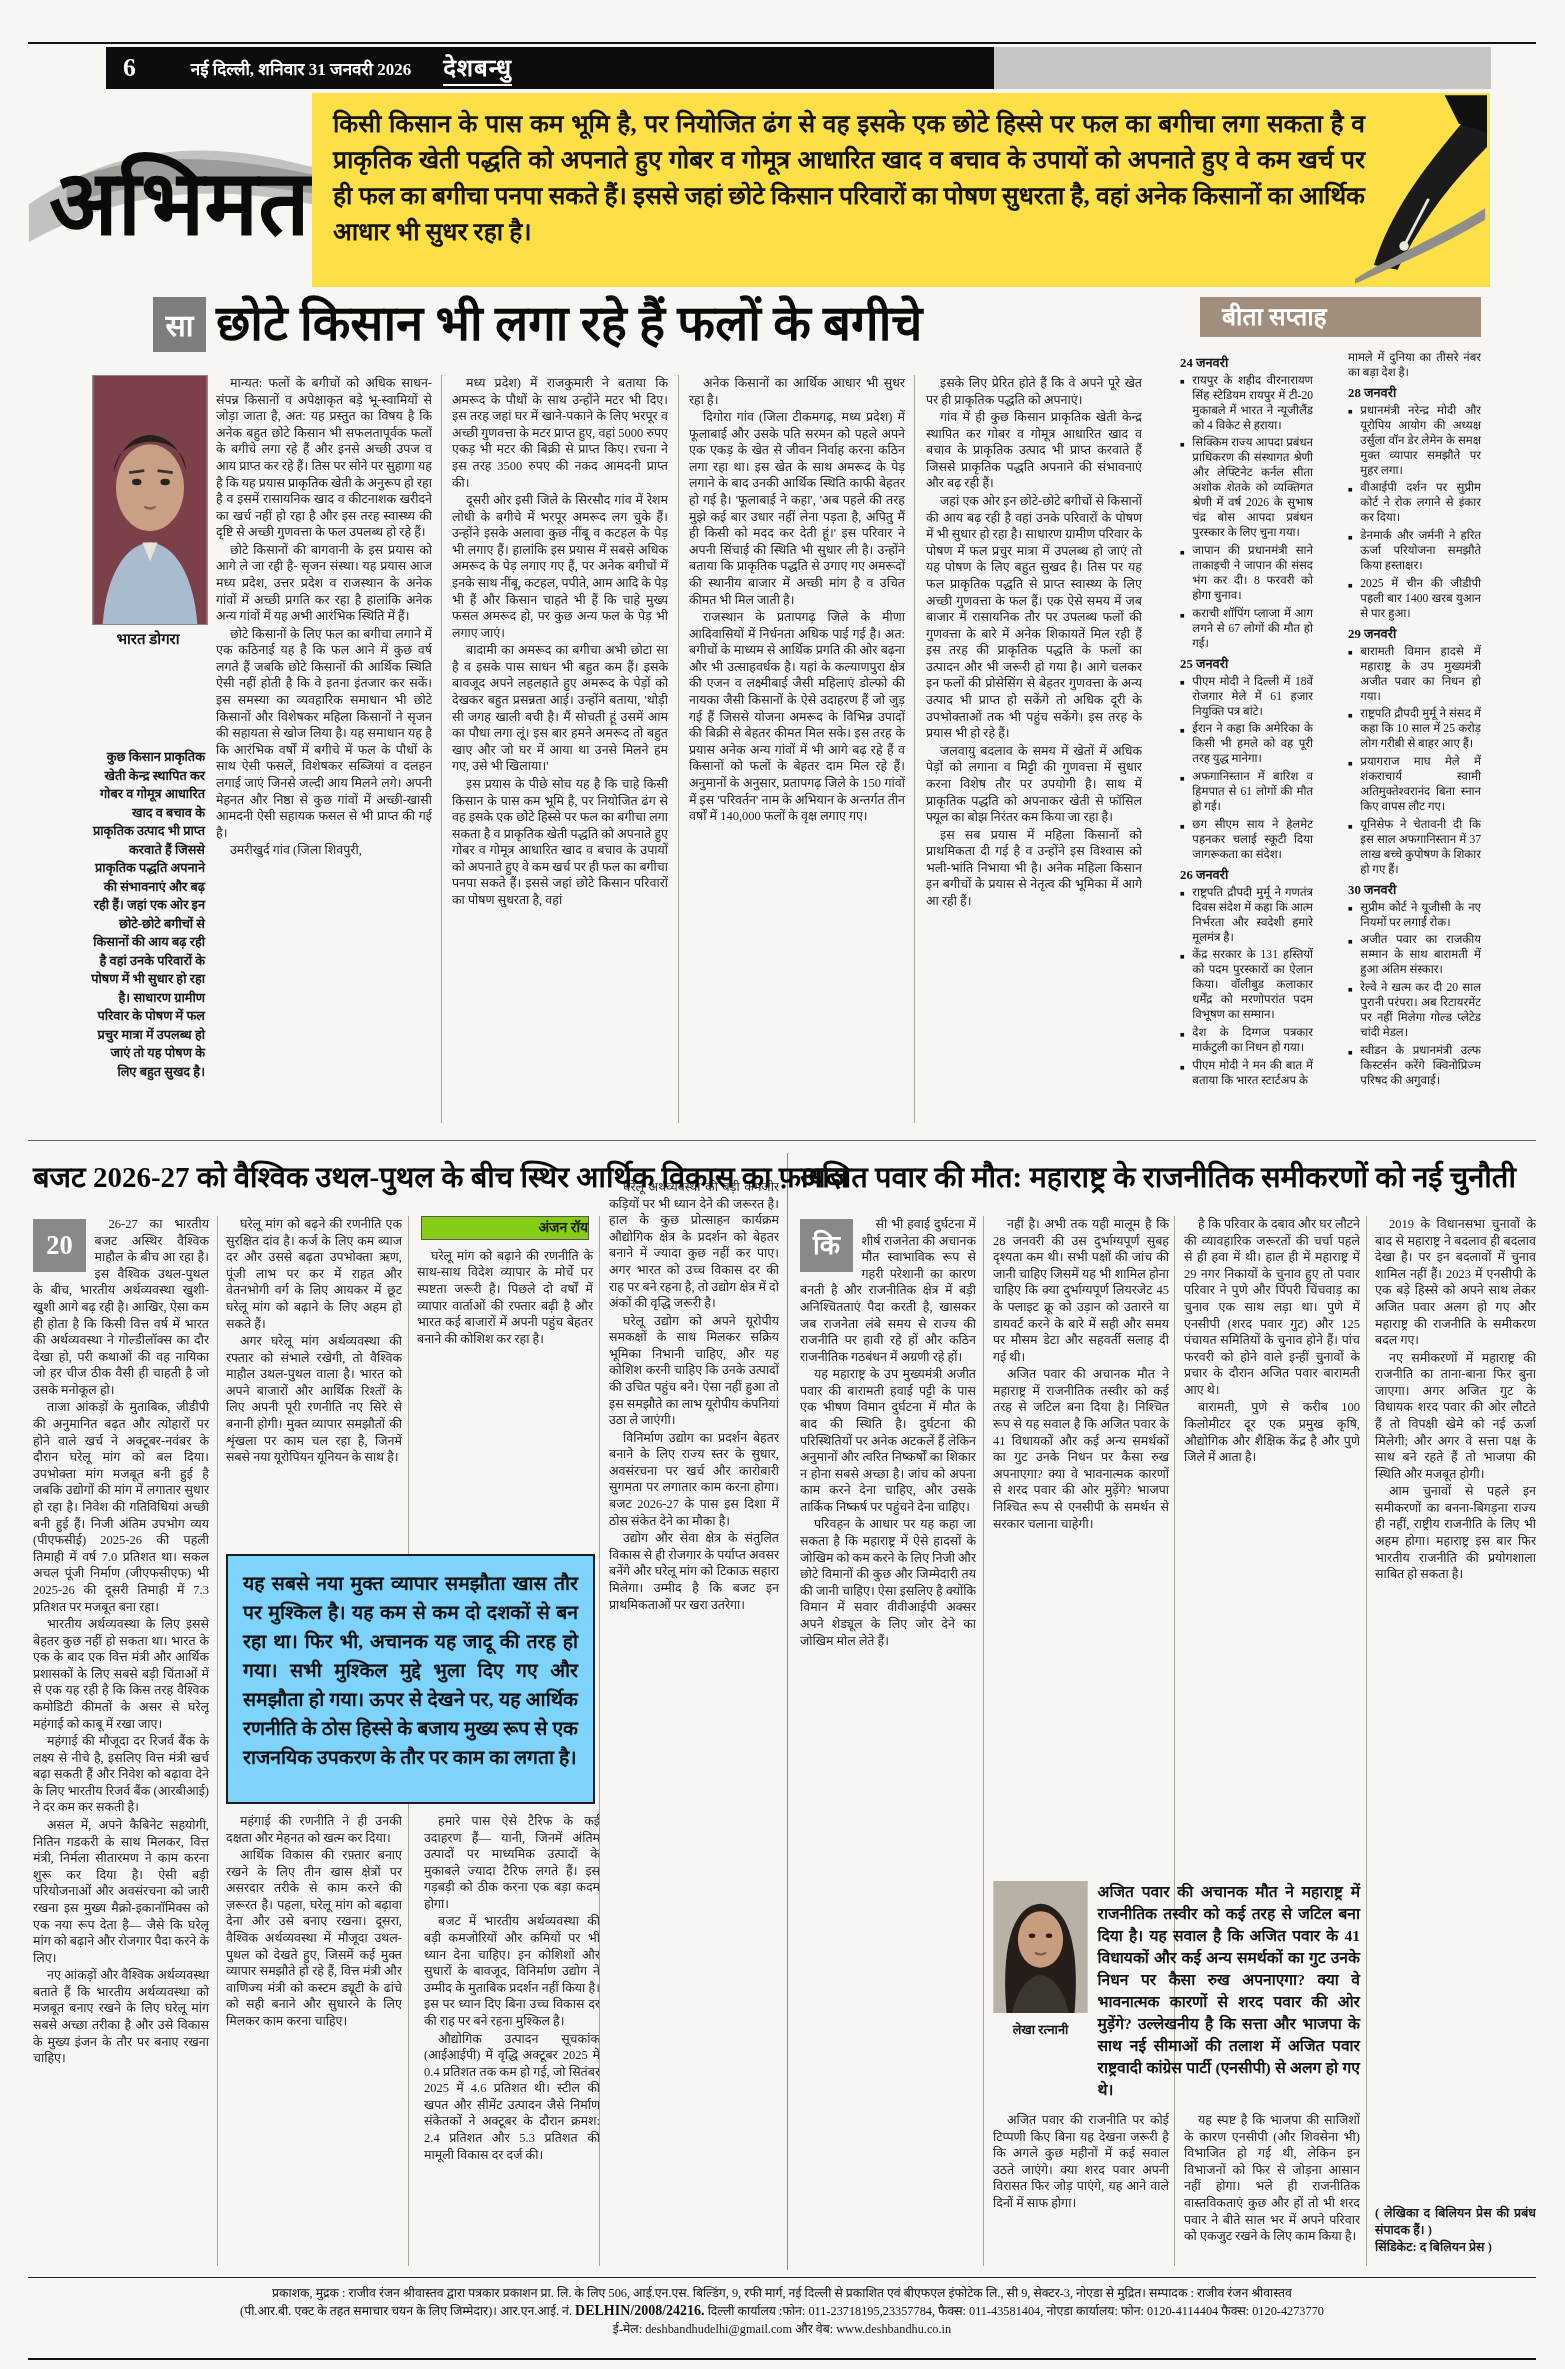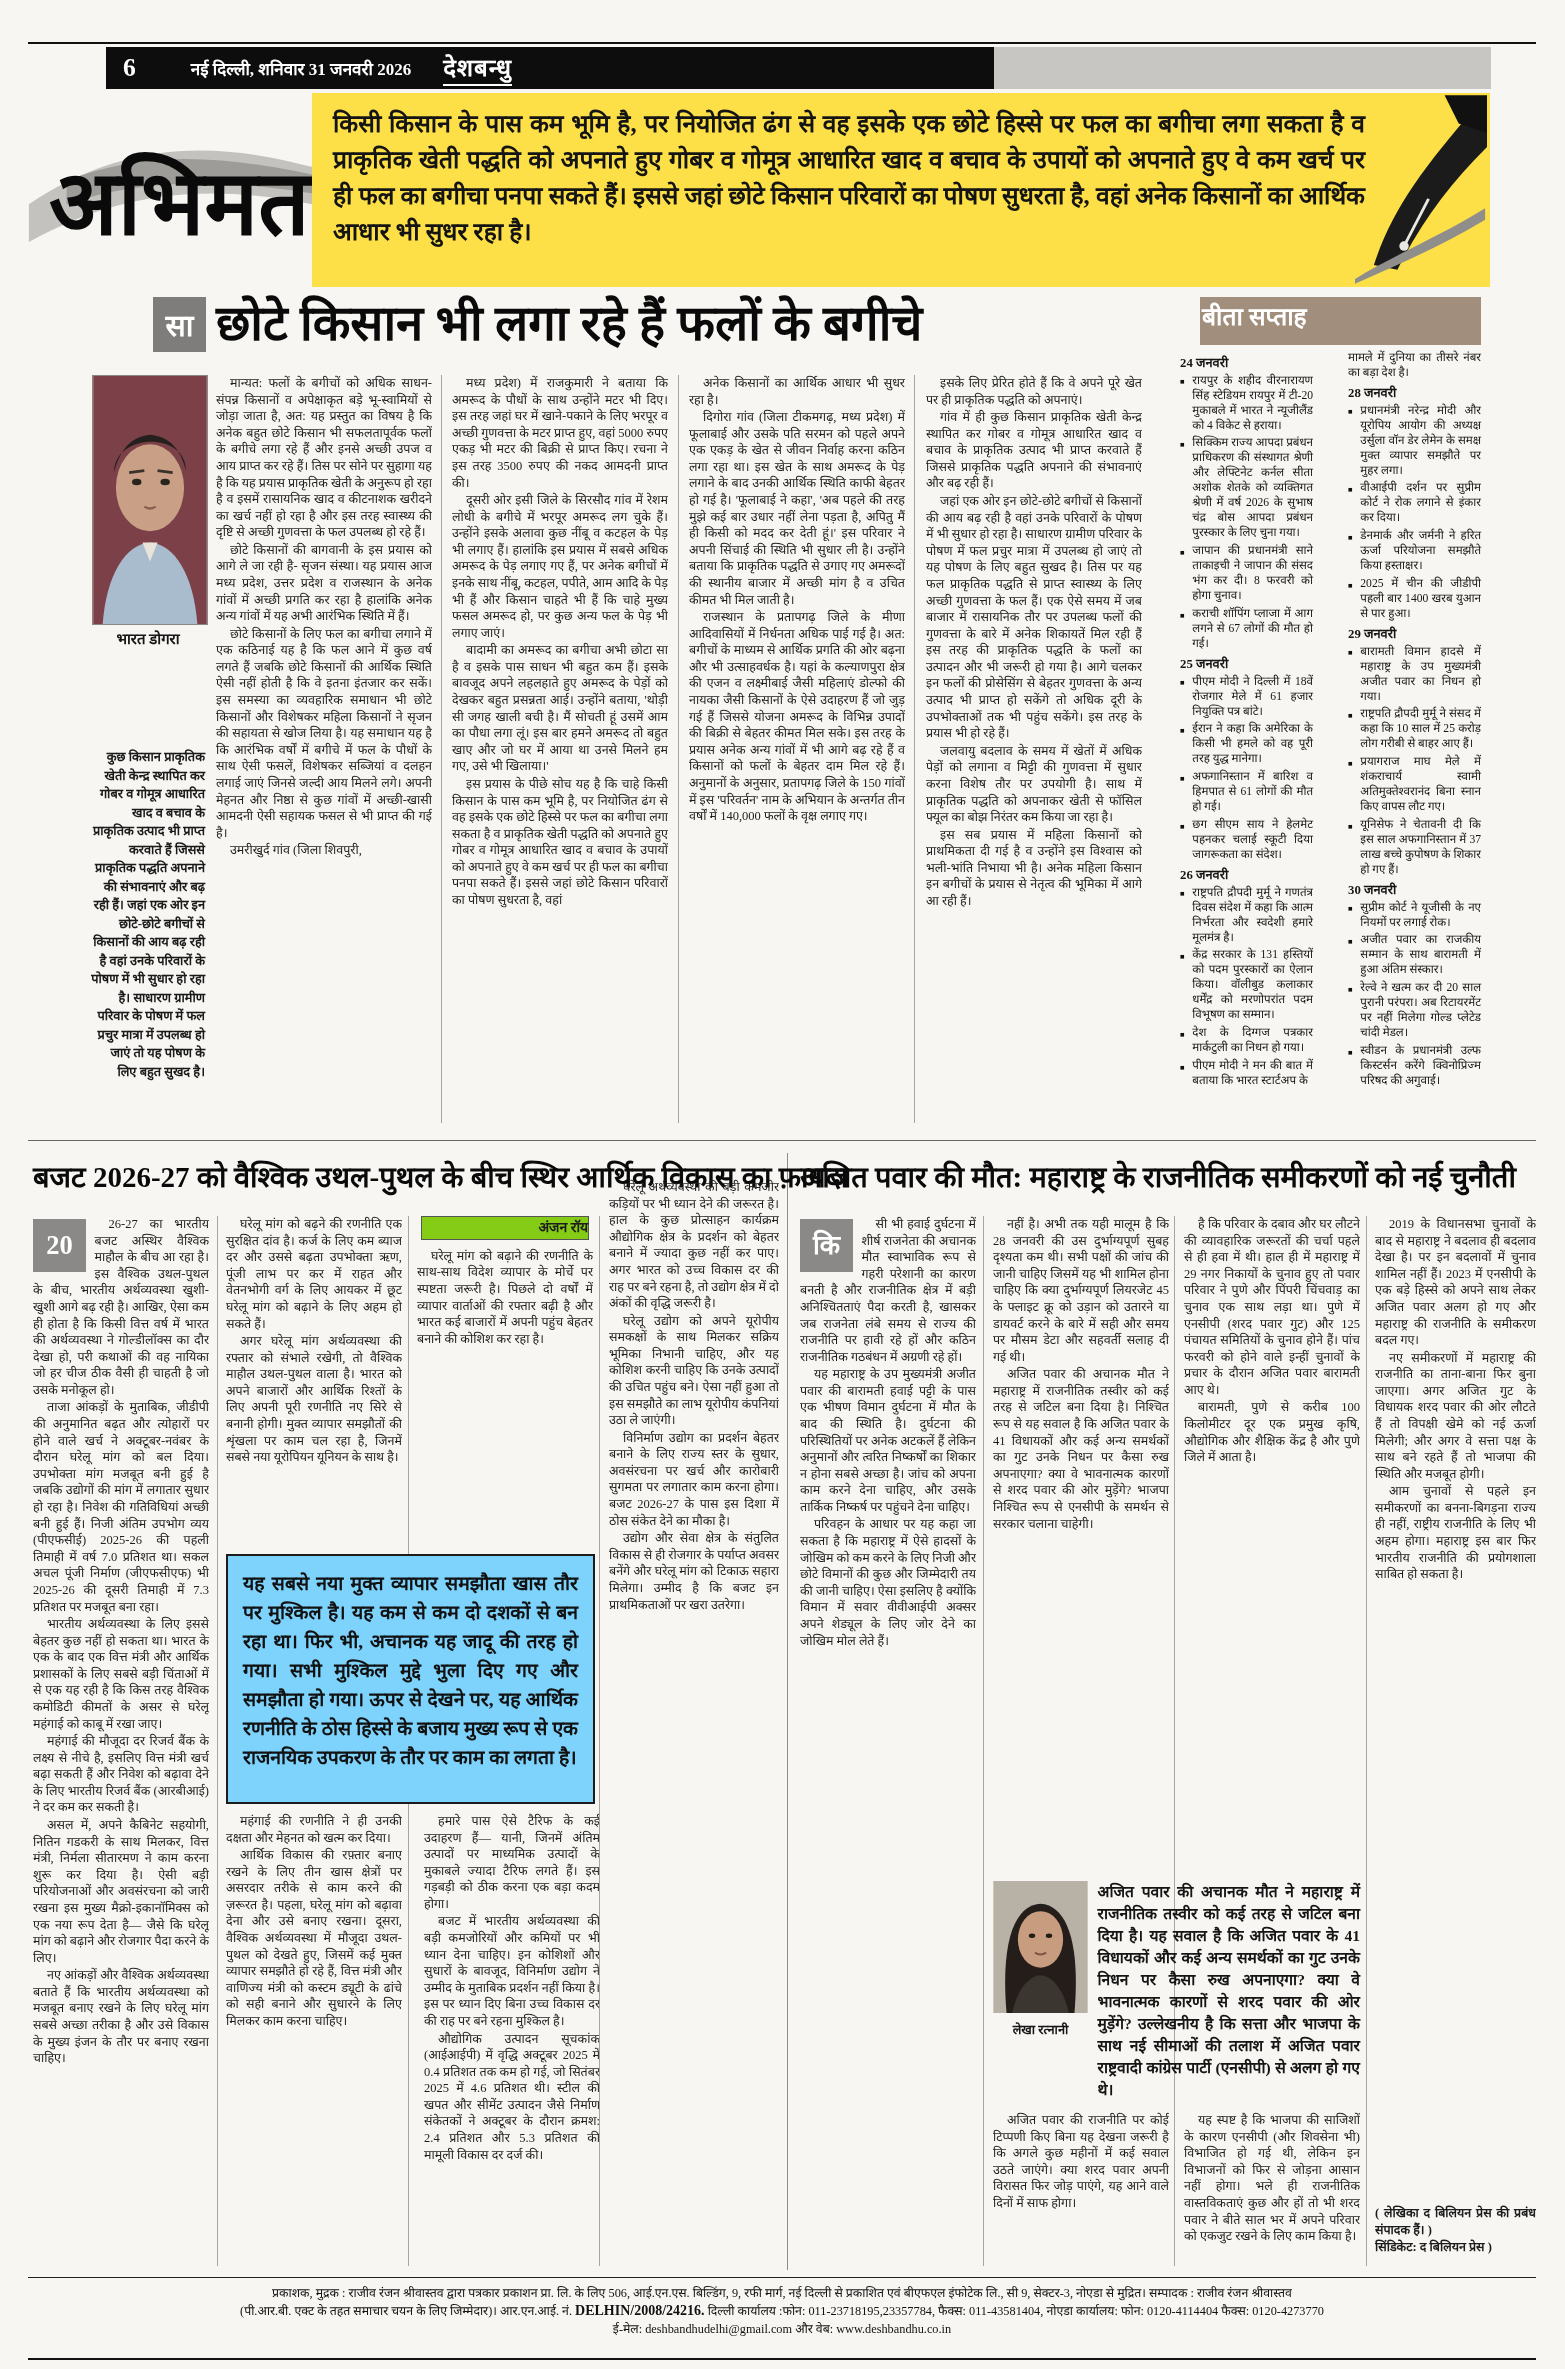--- a/index.html
+++ b/index.html
@@ -33,21 +33,21 @@
   .author-caption{position:absolute;left:82px;top:628px;width:132px;text-align:center;font-weight:bold;font-size:15px;}
   .rail-quote{position:absolute;left:90px;top:748px;width:115px;font-size:12.8px;font-weight:bold;line-height:18.5px;
               text-align:right;color:#1a1a1a;}
 
   .col{position:absolute;text-align:justify;font-size:12.5px;line-height:16.6px;color:#1d1d1d;overflow:hidden;}
   .col .para{margin:0 0 0.9px;text-indent:14px;}
   .col .para:first-child{text-indent:14px;}
 
   
   .week{position:absolute;left:1200px;top:297px;width:281px;}
-  .week-head{background:#a28e7c;color:#fff;font-size:24.6px;font-weight:bold;height:48px;line-height:40px;padding-left:2px;}
+  .week-head{background:#a28e7c;color:#fff;font-size:24.6px;font-weight:bold;height:40px;line-height:40px;padding-left:22px;}
   .wkcol{position:absolute;width:133px;font-size:11.6px;line-height:15px;text-align:justify;}
   .wk{position:relative;margin-bottom:2.8px;}
   .wk.item{padding-left:12.3px;}
   .wk.item::before{content:"■";position:absolute;left:0;top:1.9px;font-size:7.6px;color:#111;}
   .wk.date{font-weight:bold;font-size:12.8px;margin:5.7px 0 1.9px;}
   .wk.cont{padding-left:0;}
 
   
   .bot-headline{position:absolute;top:1156px;font-size:29px;font-weight:bold;white-space:nowrap;color:#0a0a0a;}
   .dropbox{width:53px;height:53px;background:#8a8987;color:#fff;display:flex;align-items:center;justify-content:center;

